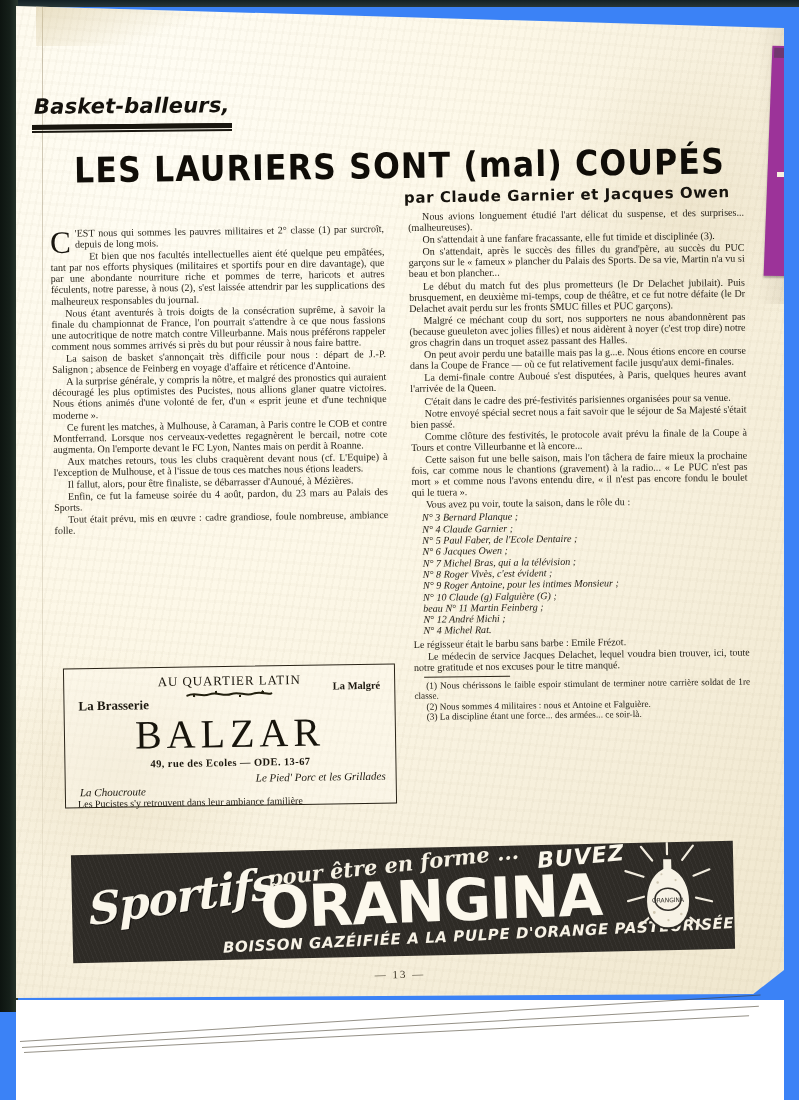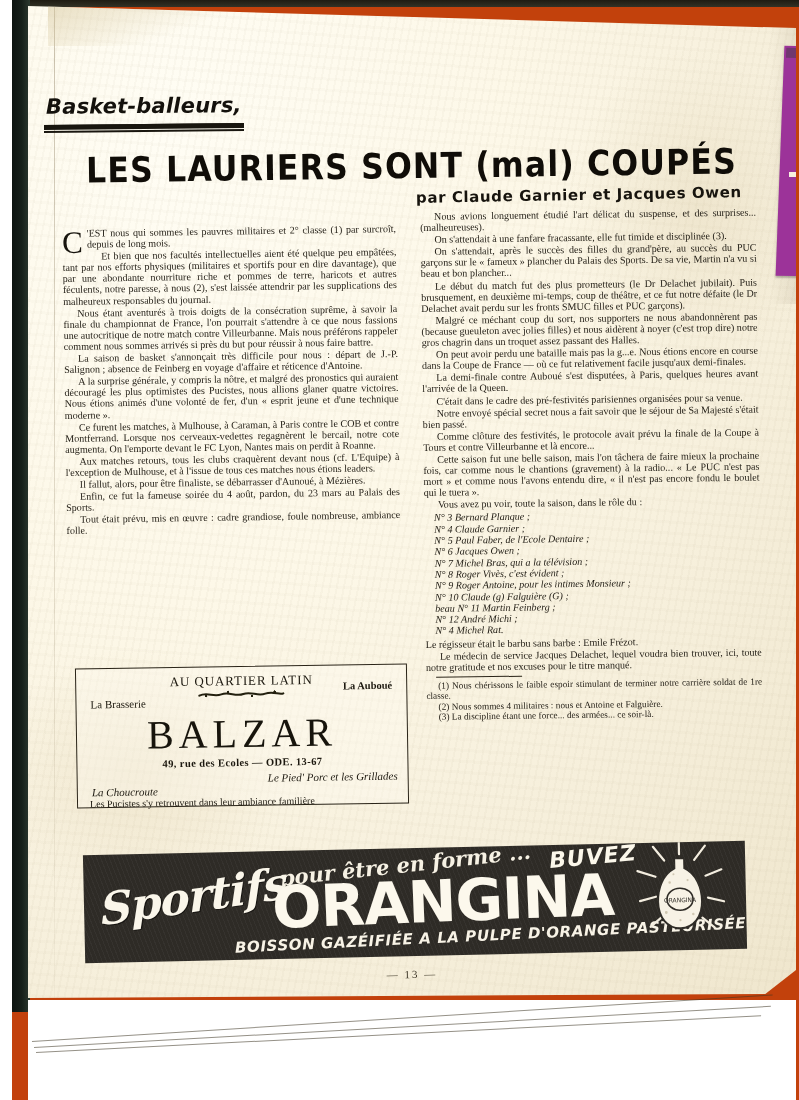--- a/index.html
+++ b/index.html
@@ -13,22 +13,21 @@
     height: 1100px;
     overflow: hidden;
     font-family: "Liberation Serif", serif;
     position: relative;
   }
 
   
   #scan-root {
     position: absolute;
     inset: 0;
-    background: #c2410c;
-    margin-left: 12px;
+    background: #3b82f6;
   }
   .scanner-edge-left {
     position: absolute;
     left: 0; top: 0;
     width: 18px; height: 1012px;
     background: linear-gradient(90deg,#0d1410 0%, #16201a 55%, #2c3a30 100%);
   }
   .scanner-edge-top {
     position: absolute;
     left: 0; top: 0;
@@ -246,21 +245,21 @@
       radial-gradient(circle at 35% 20%, #23200f 0 1.2px, transparent 1.4px),
       radial-gradient(circle at 62% 75%, #23200f 0 1.2px, transparent 1.4px),
       radial-gradient(circle at 88% 28%, #23200f 0 1.2px, transparent 1.4px);
   }
   .bz-squiggle svg { display:block; }
   .bz-row {
     position: relative; height: 14px; margin-top: -2px;
   }
   .bz-brasserie {
     position: absolute; left: 14px; top: 0;
-    font-weight: 400; font-size: 11px;
+    font-weight: 700; font-size: 13px;
   }
   .bz-biere {
     position: absolute; right: 14px; top: -14px;
     font-weight: 700; font-size: 10.5px;
   }
   .bz-name {
     text-align: center;
     font-family: "Liberation Serif", serif;
     font-size: 40px;
     letter-spacing: 5px;
@@ -468,21 +467,21 @@
       </div>
 
       <div class="ad-balzar">
         <div class="bz-top">AU QUARTIER LATIN</div>
         <div class="bz-squiggle">
           <svg width="88" height="8" viewBox="0 0 88 8" aria-hidden="true">
             <path d="M2,5 C10,1 16,7 24,4 C32,1 38,7 46,4 C54,1 60,7 68,4 C76,1 82,6 86,4" fill="none" stroke="#23200f" stroke-width="2" stroke-linecap="round"></path>
           </svg>
         </div>
         <div class="bz-row">
-          <span class="bz-biere">La Auboué</span>
+          <span class="bz-biere">La Malgré</span>
           <span class="bz-brasserie">La Brasserie</span>
         </div>
         <div class="bz-name">BALZAR</div>
         <div class="bz-addr">49, rue des Ecoles — ODE. 13-67</div>
         <div class="bz-foot">
           <span class="bz-pied">Le Pied' Porc et les Grillades</span>
           <span class="bz-chou">La Choucroute</span>
           <span class="bz-puc">Les Pucistes s'y retrouvent dans leur ambiance familière</span>
         </div>
       </div>

